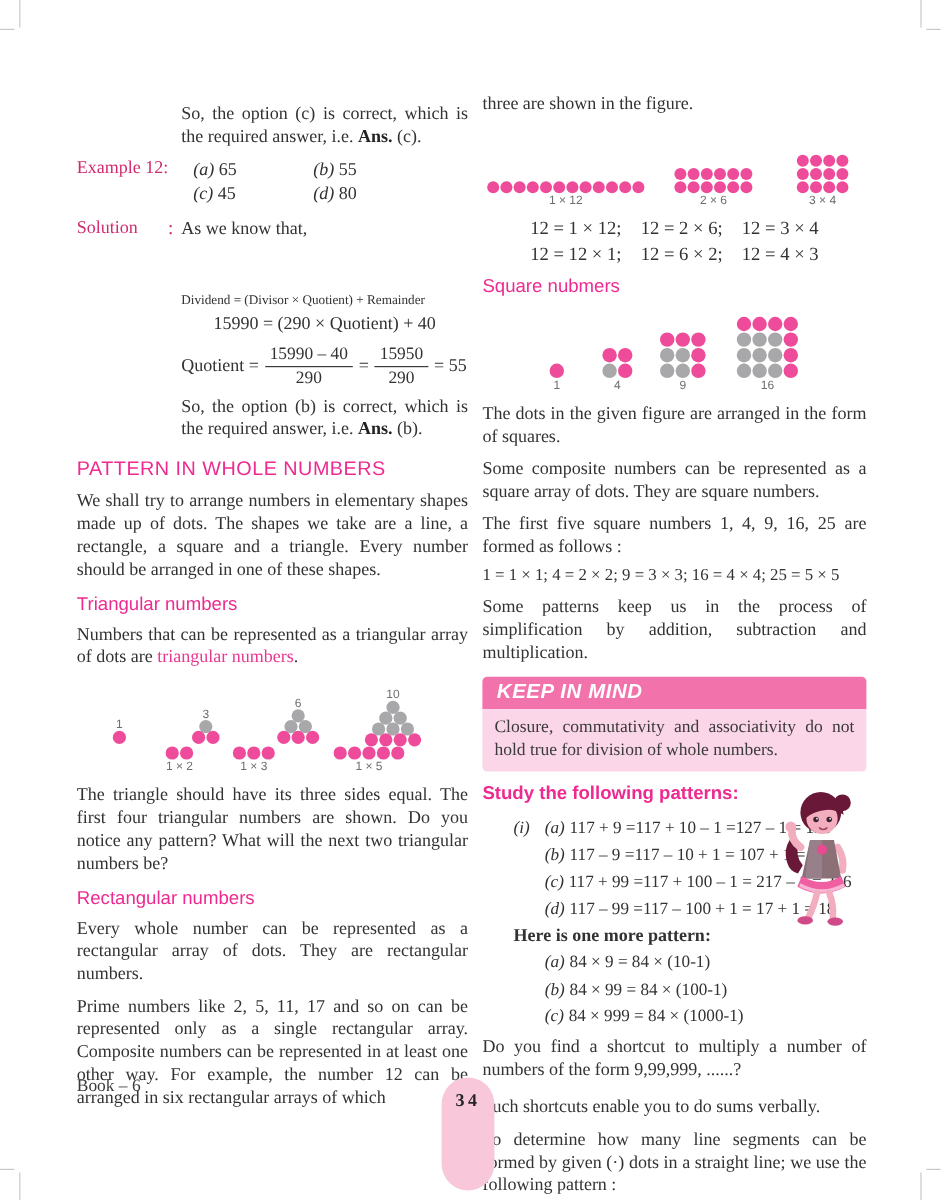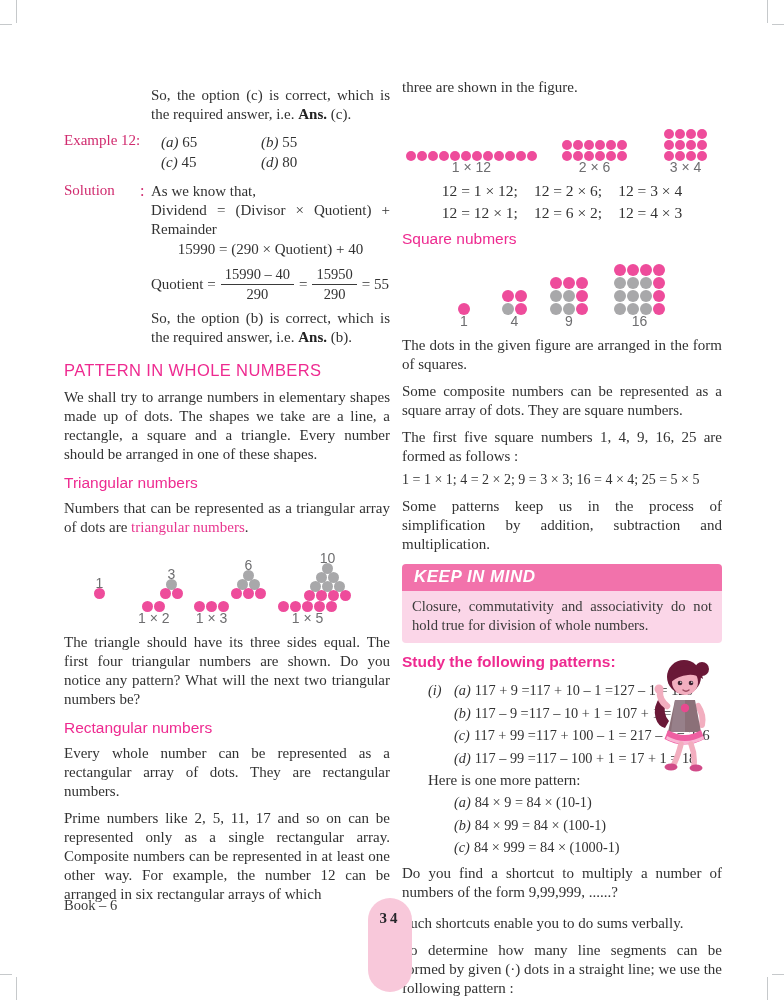--- a/index.html
+++ b/index.html
@@ -30,35 +30,35 @@
   .frac .den{display:block;padding-top:1px;}
   .fig{position:relative;}
   .dotgroup{position:absolute;display:flex;flex-direction:column;align-items:center;}
   .dotstack{display:flex;flex-direction:column;align-items:center;}
   .dotrow{display:flex;gap:1px;justify-content:center;}
   .pyr .dotrow{margin-top:-2px;}
   .grid .dotrow{margin-top:1px;}
   .dot{border-radius:50%;display:inline-block;}
   .dot.pink{background:#ee4c9b;}
   .dot.gray{background:#a8a8aa;}
-  .dotlabel{font-family:"Liberation Sans",sans-serif;font-size:14px;color:#6e6e70;margin:1px 0;line-height:11px;text-align:center;}
+  .dotlabel{font-family:"Liberation Sans",sans-serif;font-size:10px;color:#6e6e70;margin:1px 0;line-height:11px;text-align:center;}
   .eqparts{display:flex;justify-content:center;gap:16px;font-size:15.5px;line-height:22px;white-space:nowrap;}
   .eq2{font-size:14px;line-height:19px;white-space:nowrap;margin:2px 0 8px 0;}
   .keepbox{margin:10px 0 10px 0;}
   .keepbar{background:#f272ab;color:#ffffff;font-family:"Liberation Sans",sans-serif;
            font-weight:bold;font-style:italic;font-size:17px;padding:3px 12px 4px 12px;
            border-radius:4px 4px 0 0;letter-spacing:.5px;}
   .keepbody{background:#fbd6e8;font-size:14.6px;line-height:19px;text-align:justify;
             padding:6px 10px 8px 10px;border-radius:0 0 4px 4px;color:#3a3a3a;}
   .studyhead{font-family:"Liberation Sans",sans-serif;font-weight:bold;color:#ee2a90;
              font-size:15.5px;margin:4px 0 8px 0;}
   .pat{position:relative;padding-left:52px;font-size:14.3px;line-height:22.5px;white-space:nowrap;}
   .pat .lead{position:absolute;left:26px;font-style:italic;}
   .pat i{margin-right:4px;}
-  .morelabel{font-size:15px;line-height:22px;padding-left:26px;}
+  .morelabel{font-size:15px;line-height:22px;padding-left:26px;font-weight:bold;}
   .booklabel{position:absolute;left:64px;top:897px;font-size:14.5px;color:#3a3a3a;}
   .pill{position:absolute;left:368px;top:898px;width:44px;height:94px;border-radius:22px;
         background:#f8c8da;text-align:center;}
   .pill span{display:inline-block;margin-top:12px;font-weight:bold;font-size:15px;
              letter-spacing:3px;color:#26262a;}
   #girl{position:absolute;left:641px;top:656px;}
 </style>
 </head>
 <body>
 
@@ -87,21 +87,21 @@
         <span class="opt"><i>(c)</i> <span>45</span></span>
         <span class="opt"><i>(d)</i> <span>80</span></span>
       </div>
     </div>
 
     <div class="labeled" style="margin-top:10px;">
       <span class="maglabel">Solution</span>
       <span class="sol-colon">:</span>
       <div class="hang">
         <div style="font-size:15px;line-height:19px;">As we know that,</div>
-        <div class="just" style="font-size:15px;line-height:19px;">Dividend = (Divisor × Quotient) + Remainder</div>
+        <div class="just" style="font-size:11px;line-height:19px;margin-top:40px;">Dividend = (Divisor × Quotient) + Remainder</div>
         <div class="ctr">15990 = (290 × Quotient) + 40</div>
         <div class="qline">
           <span>Quotient =</span>
           <span class="frac">
               <span class="num">15990 – 40</span>
               <span class="den">290</span>
             </span>
           <span>=</span>
           <span class="frac">
               <span class="num">15950</span>

